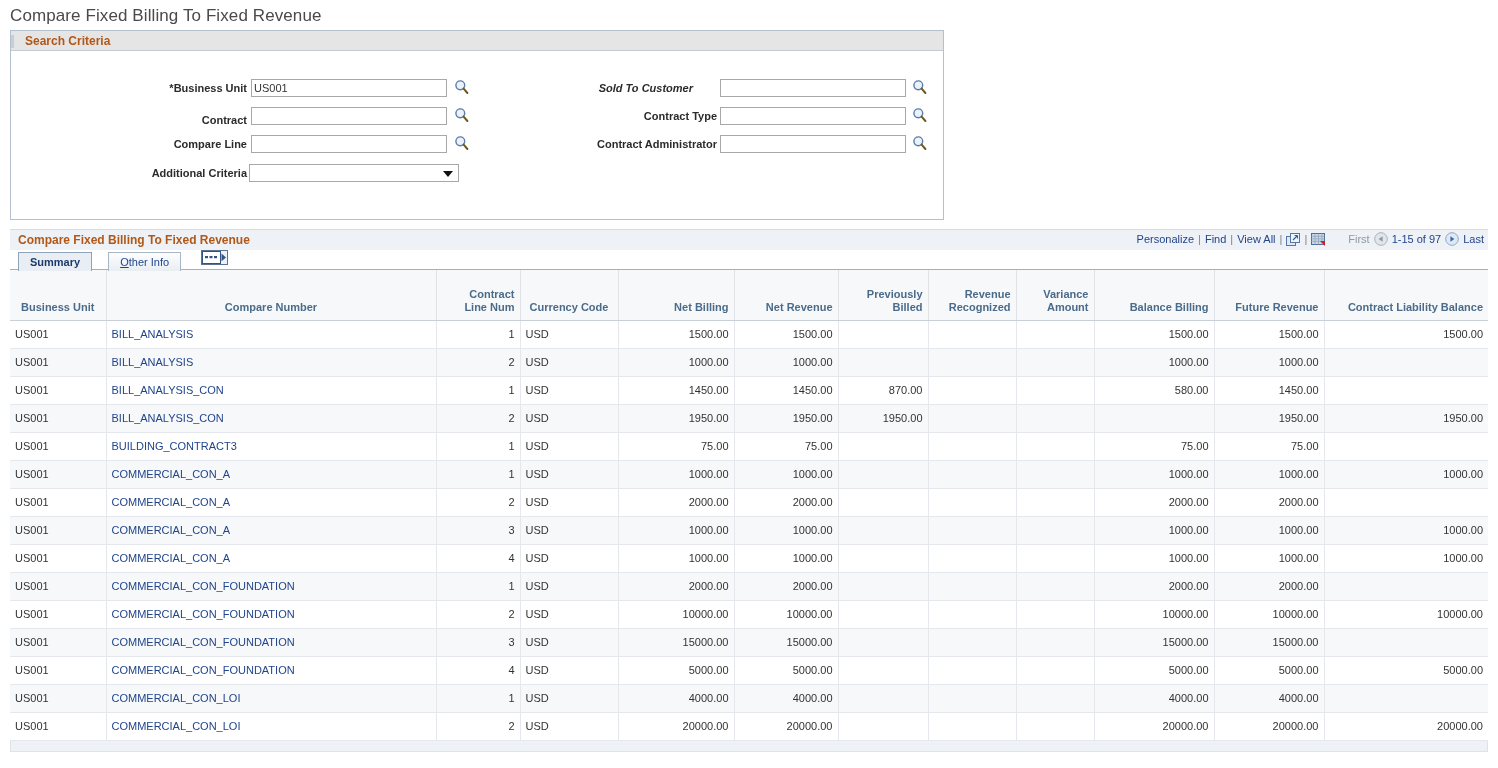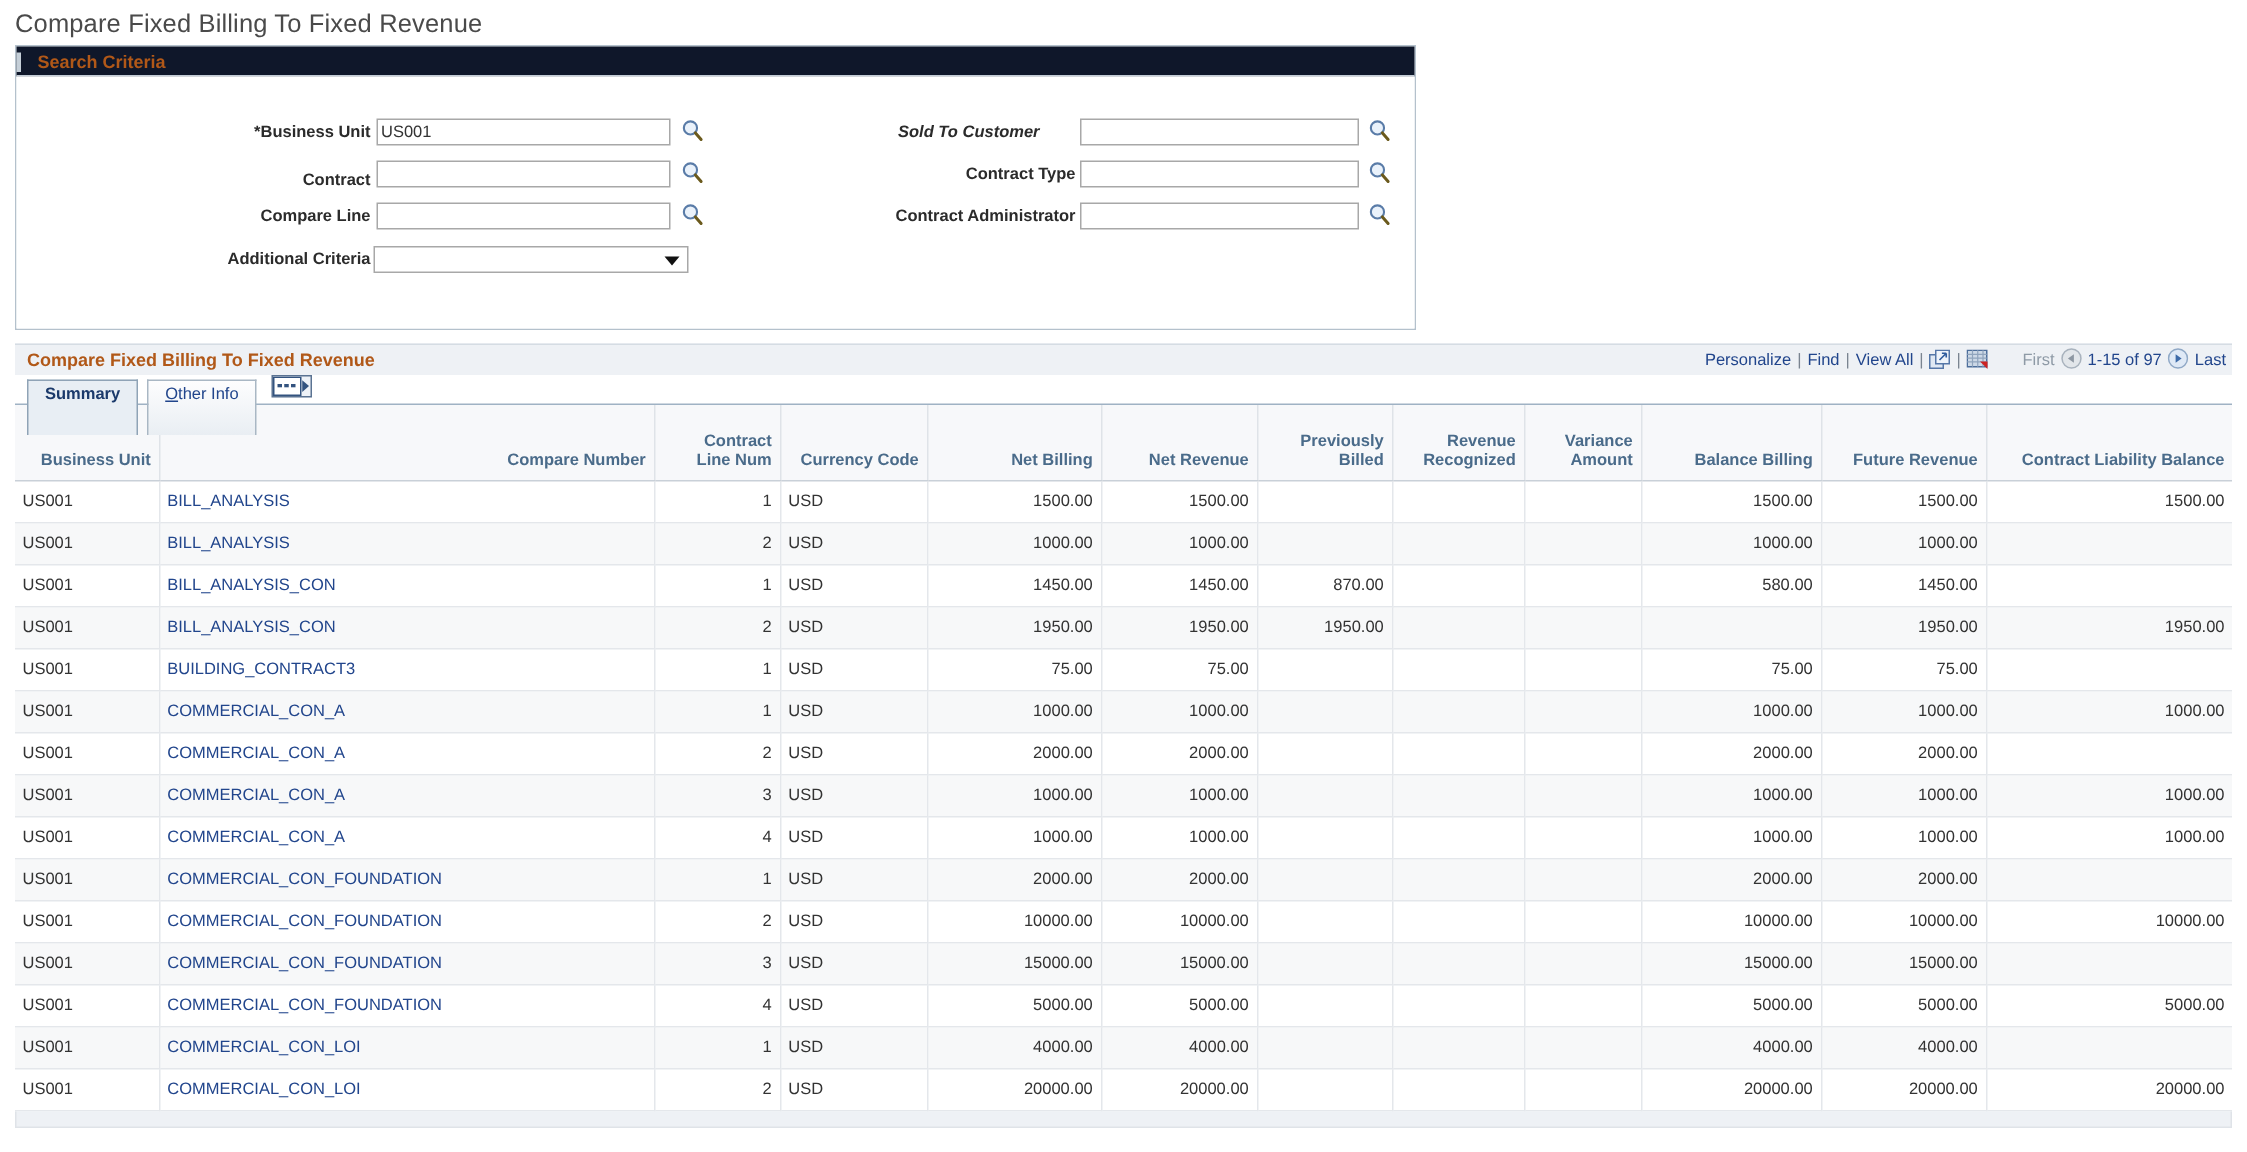--- a/index.html
+++ b/index.html
@@ -31,21 +31,21 @@
   }
 
   
   .search-panel {
     width: 934px;
     margin-left: 10px;
     border: 1px solid #b4c1cc;
     background: #ffffff;
   }
   .panel-head {
-    background: #0f172a;
+    background: #e5e5e5;
     border-bottom: 1px solid #c3ccd6;
     padding: 4px 8px 5px 14px;
     font-size: 12px;
     font-weight: bold;
     color: #b15818;
     height: 20px;
     line-height: 13px;
   }
   .panel-head .bar {
     display: inline-block;
@@ -166,27 +166,27 @@
   
   .tab-strip {
     height: 20px;
     position: relative;
     border-bottom: 1px solid #9fb2c4;
     background: #fff;
     padding-left: 8px;
   }
   .tab {
     display: inline-block;
-    height: 37px;
+    height: 19px;
     line-height: 18px;
     padding: 0 11px;
     font-size: 11px;
     border: 1px solid #a9b7c4;
     border-bottom: none;
-    margin-right: 6px;
+    margin-right: 16px;
     cursor: pointer;
     position: relative;
     top: 1px;
     background: linear-gradient(to bottom,#fdfdfe,#e9eef3);
     color: #21458c;
   }
   .tab.active {
     background: #e8eef4;
     font-weight: bold;
     color: #1b3a6b;
@@ -218,21 +218,21 @@
     border-bottom: 1px solid #c9d0d8;
     color: #4a6b8a;
     font-size: 11px;
     font-weight: bold;
     padding: 5px 5px 6px 5px;
     vertical-align: bottom;
     height: 50px;
     line-height: 13px;
   }
   table.grid thead th.num { text-align: right; padding-left: 14px; }
-  table.grid thead th.lft { text-align: right; }
+  table.grid thead th.lft { text-align: center; }
   table.grid thead th:last-child { border-right: none; }
 
   table.grid tbody td {
     border-right: 1px solid #e4e7eb;
     border-bottom: 1px solid #e4e7eb;
     padding: 5px 5px 6px 5px;
     height: 28px;
     color: #333;
     font-size: 11px;
     overflow: hidden;

